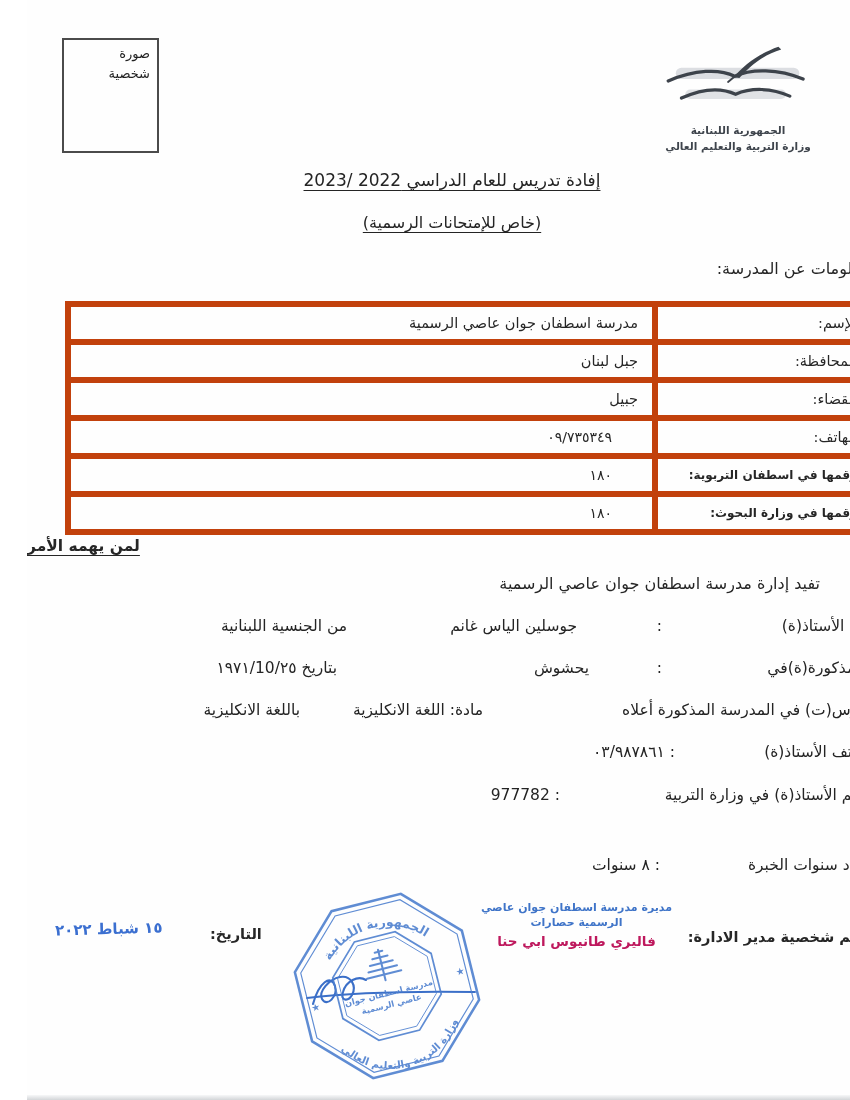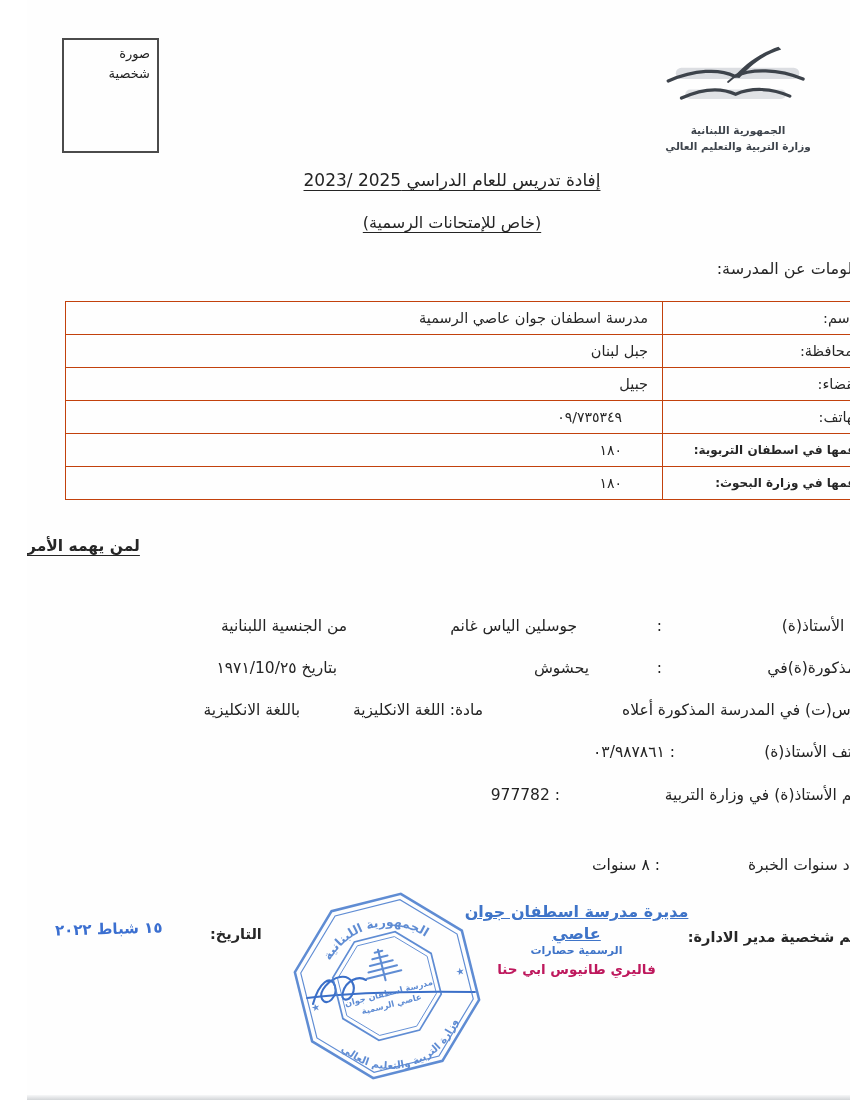--- a/index.html
+++ b/index.html
@@ -24,38 +24,38 @@
 
   
   .title-main { top:170px; left:0; right:0; text-align:center; direction:rtl; font-size:17px; color:#242424; }
   .title-sub  { top:213px; left:0; right:0; text-align:center; direction:rtl; font-size:16px; color:#242424; }
   .u { text-decoration:underline; text-underline-offset:4px; text-decoration-thickness:1px; }
 
   
   .info-heading { top:259px; right:8px; direction:rtl; font-size:16px; }
   table.info { position:absolute; top:301px; left:38px; width:807px; border-collapse:collapse;
     direction:rtl; table-layout:fixed; }
-  table.info td { border:1px solid #c2410c; height:32px; vertical-align:middle; }
+  table.info td { border:6px solid #c2410c; height:32px; vertical-align:middle; }
   td.lbl { width:190px; font-size:14.5px; padding:0 9px; }
   td.val { text-align:right; padding:0 14px; font-size:14.5px; }
   tr.compact td.lbl { font-size:12px; font-weight:bold; }
   td.val.num { padding:0 40px; font-size:14px; }
 
   
   .line { position:absolute; left:0; right:0; height:26px; direction:rtl; font-size:15.5px; color:#242424; }
   .line > span { position:absolute; top:0; white-space:nowrap; }
   .to-whom { top:537px; left:0; right:0; text-align:left; direction:rtl;
     font-size:15.5px; font-weight:bold; }
   .intro { top:574px; right:57px; direction:rtl; font-size:16px; }
 
   
   .stamp-label { top:929px; right:10px; direction:rtl; font-size:14.5px; font-weight:bold; }
   .director-block { left:432px; top:901px; width:235px; text-align:center; direction:rtl;
     color:#3f74c8; font-weight:bold; line-height:1.35; }
-  .director-block .s1 { font-size:16px;text-decoration:underline; }
+  .director-block .s1 { font-size:11px; }
   .director-block .s2 { font-size:11px; }
   .director-block .s3 { font-size:13.5px; margin-top:1px; color:#be185d; }
   .date-label { left:183px; top:926px; direction:rtl; font-size:14.5px; font-weight:bold; }
   .date-value { left:28px; top:920px; direction:rtl; font-size:15px; font-weight:bold;
     color:#3b6fd0; transform:rotate(-1.5deg); }
   .seal { left:262px; top:888px; width:196px; height:196px; opacity:.88; }
   .signature { left:276px; top:964px; width:180px; height:58px; }
 </style>
 </head>
 <body>
@@ -77,21 +77,21 @@
       <path d="M 132 5 C 112 12 96 24 85 37 L 91 38 C 101 26 117 13 135 8 Z" fill="#3d434b"></path>
       <path d="M 85 37 L 79 42" stroke="#3d434b" stroke-width="2" fill="none" stroke-linecap="round"></path>
       <path d="M 16 41 C 44 29 70 28 86 36 C 103 28 132 28 158 39" stroke="#3d434b" stroke-width="3.4" fill="none" stroke-linecap="round"></path>
       <path d="M 30 59 C 52 49 72 48 87 55 C 103 48 124 48 144 57" stroke="#3d434b" stroke-width="3.4" fill="none" stroke-linecap="round"></path>
     </svg>
     <div class="ministry-text">الجمهورية اللبنانية</div>
     <div class="ministry-text">وزارة التربية والتعليم العالي</div>
   </div>
 
   <div class="abs title-main">
-    <span class="u">إفادة تدريس  للعام الدراسي  ‪2023/ 2025‬</span>
+    <span class="u">إفادة تدريس  للعام الدراسي  ‪2023/ 2022‬</span>
   </div>
   <div class="abs title-sub">
     <span class="u">(خاص للإمتحانات الرسمية)</span>
   </div>
 
   <div class="abs info-heading">معلومات عن المدرسة:</div>
 
   <table class="info">
     <tbody>
         <tr>
@@ -118,20 +118,21 @@
       <td class="lbl">رقمها في وزارة البحوث:</td>
       <td class="val num">١٨٠</td>
     </tr>
   </tbody>
     </table>
 
   <div class="abs to-whom">
     <span class="u">لمن يهمه الأمر</span>
   </div>
 
+  <div class="abs intro nowrap">تفيد إدارة مدرسة اسطفان جوان عاصي الرسمية</div>
 
   <div class="line" style="top:617px;">
     <span style="right:12px;">أن الأستاذ(ة)</span>
     <span style="right:215px;">:</span>
     <span style="right:300px;">جوسلين الياس غانم</span>
     <span style="right:530px;">من الجنسية اللبنانية</span>
   </div>
 
   <div class="line" style="top:659px;">
     <span style="right:12px;">المذكورة(ة)في</span>

